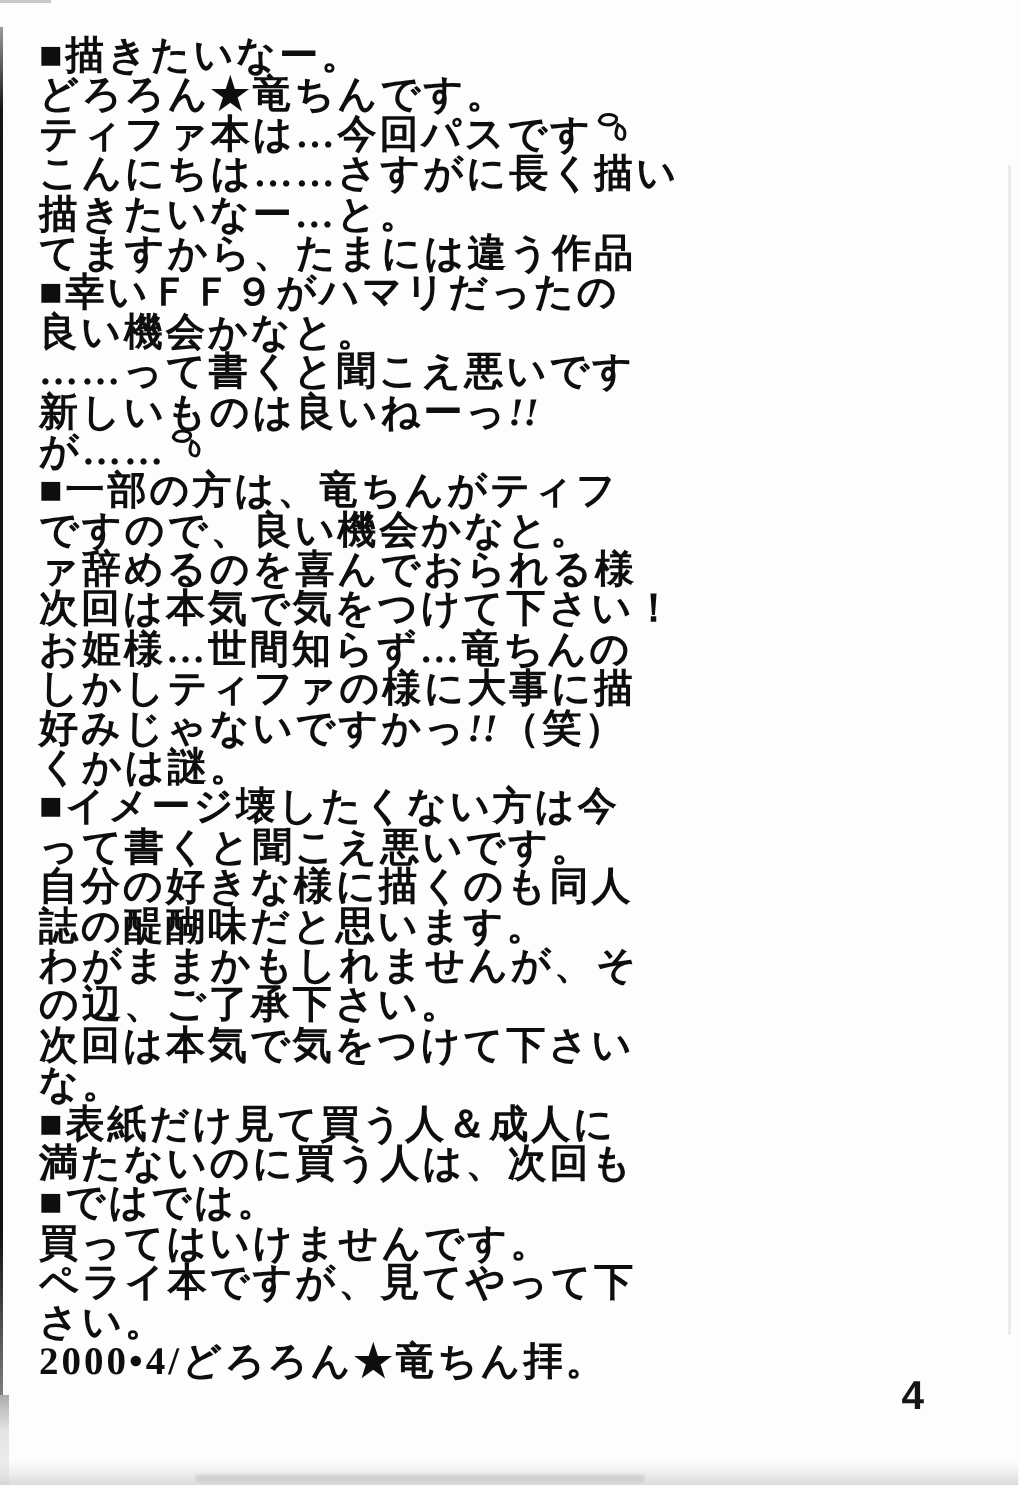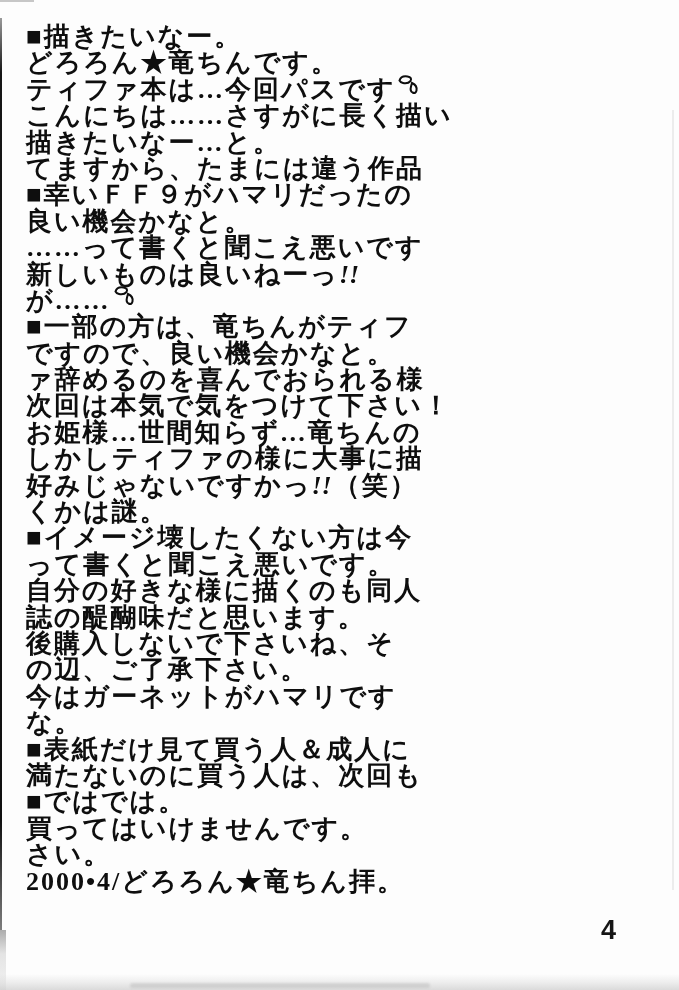--- a/index.html
+++ b/index.html
@@ -134,27 +134,28 @@
       <div class="line">ァ辞めるのを喜んでおられる様</div>
       <div class="line">次回は本気で気をつけて下さい！</div>
       <div class="line">お姫様…世間知らず…竜ちんの</div>
       <div class="line">しかしティファの様に大事に描</div>
       <div class="line">好みじゃないですかっ<span class="bang">!!</span>（笑）</div>
       <div class="line">くかは謎。</div>
       <div class="line">■イメージ壊したくない方は今</div>
       <div class="line">って書くと聞こえ悪いです。</div>
       <div class="line">自分の好きな様に描くのも同人</div>
       <div class="line">誌の醍醐味だと思います。</div>
-      <div class="line">後購入しないで下さいね、そ</div>
+      <div class="line">わがままかもしれませんが、そ</div>
       <div class="line">の辺、ご了承下さい。</div>
-      <div class="line">今はガーネットがハマリです</div>
+      <div class="line">次回は本気で気をつけて下さい</div>
       <div class="line">な。</div>
       <div class="line">■表紙だけ見て買う人＆成人に</div>
       <div class="line">満たないのに買う人は、次回も</div>
       <div class="line">■ではでは。</div>
       <div class="line">買ってはいけませんです。</div>
+      <div class="line">ペライ本ですが、見てやって下</div>
       <div class="line">さい。</div>
       <div class="line">2000•4/どろろん★竜ちん拝。</div>
     </div>
 
   <div class="page-number">4</div>
 
 </div>
 
 </body></html>

